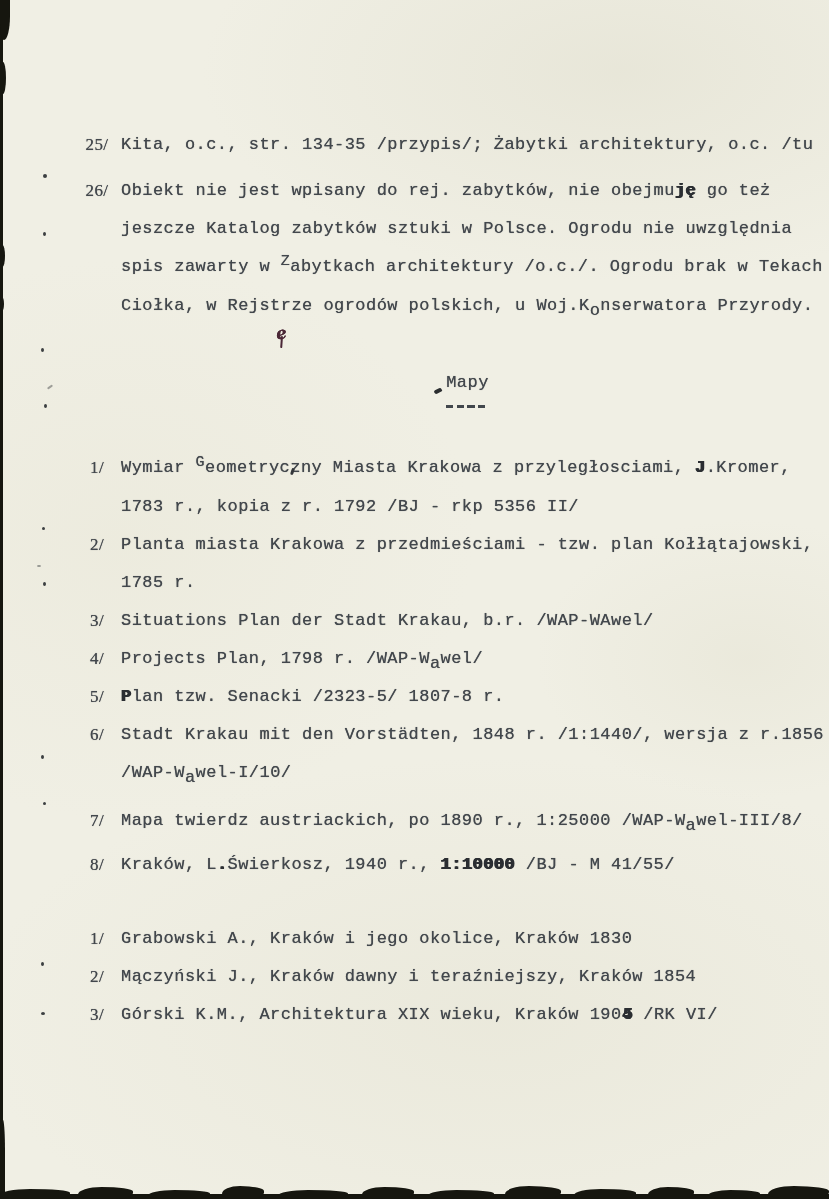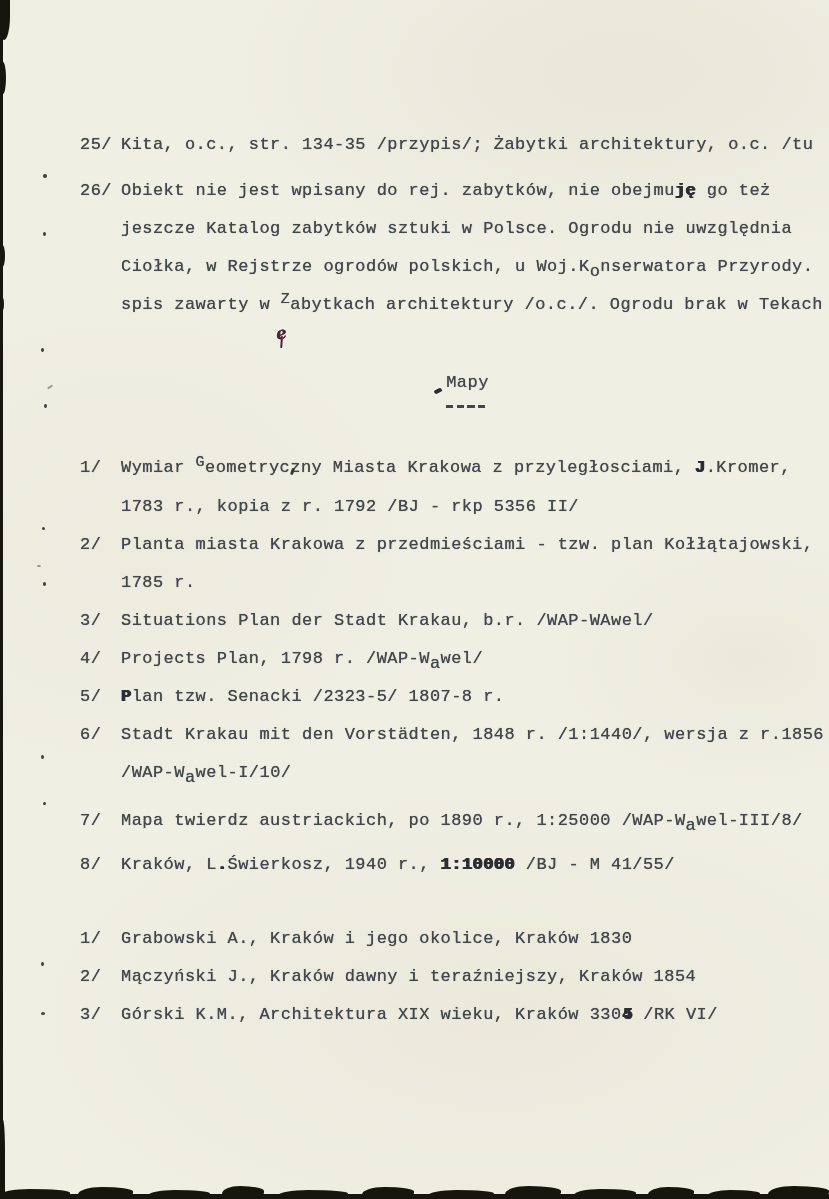--- a/index.html
+++ b/index.html
@@ -13,21 +13,21 @@
       radial-gradient(300px 200px at 90% 55%, rgba(224,222,204,0.35), rgba(224,222,204,0) 70%);
     font-family:"Liberation Mono","DejaVu Sans Mono",monospace;
   }
   .typed{
     position:absolute;left:80px;top:126px;width:748px;
     font-size:17px;line-height:38px;letter-spacing:0.45px;
     color:#42474c;
     text-shadow:0 0 0.7px rgba(62,66,70,0.85);
   }
   .line{position:relative;padding-left:41px;white-space:nowrap;}
-  .num{position:absolute;left:0;top:0;width:34px;text-align:left;display:inline-block;}
+  .num{position:absolute;left:0;top:0;width:34px;text-align:center;display:inline-block;font-family:Liberation Serif, serif;}
   .heading{margin-left:27px;}
   .hword{
     display:inline-block;padding-bottom:6px;
     background:repeating-linear-gradient(90deg,#42474c 0 7.4px,rgba(0,0,0,0) 7.4px 10.65px) left bottom/100% 3px no-repeat;
   }
   .ov{font-weight:bold;color:#2b2e32;text-shadow:0.8px 0 0 #2b2e32,-0.5px 0 0 #2b2e32;}
   .sup{position:relative;top:-6px;font-size:15px;}
   .sub{position:relative;top:5px;}
   .sq{letter-spacing:-9.2px;margin-right:9.0px;font-weight:bold;color:#2b2e32;text-shadow:0.6px 0 0 #2b2e32;}
   .hand{
@@ -48,22 +48,22 @@
 <body>
 
 <div class="typed">
     <div>
       <div>
         <div class="line"><span class="num">25/</span><span>Kita, o.c., str. 134-35 /przypis/; Żabytki architektury, o.c. /tu</span></div>
       </div>
       <div style="margin-top: 8px;">
         <div class="line"><span class="num">26/</span><span>Obiekt nie jest wpisany do rej. zabytków, nie obejmu</span><span class="ov">ję</span><span> go też</span></div>
         <div class="line"><span>jeszcze Katalog zabytków sztuki w Polsce. Ogrodu nie uwzględnia</span></div>
+        <div class="line"><span>spis zawarty w </span><span class="sup">Z</span><span>abytkach architektury /o.c./. Ogrodu brak w Tekach</span></div>
         <div class="line"><span>Ciołka, w Rejstrze ogrodów polskich, u Woj.K</span><span class="sub">o</span><span>nserwatora Przyrody.</span></div>
-        <div class="line"><span>spis zawarty w </span><span class="sup">Z</span><span>abytkach architektury /o.c./. Ogrodu brak w Tekach</span></div>
       </div>
     </div>
     <div>
       <div class="line heading" style="padding-left: 0px; margin-top: 39px; text-align: center;"><span class="hword">Mapy</span></div>
       <div style="margin-top: 41px;">
         <div class="line"><span class="num">1/</span><span>Wymiar </span><span class="sup">G</span><span>eometryczny Miasta Krakowa z przyległosciami, </span><span class="ov">J</span><span>.Kromer,</span></div>
         <div class="line"><span>1783 r., kopia z r. 1792 /BJ - rkp 5356 II/</span></div>
       </div>
       <div>
         <div class="line"><span class="num">2/</span><span>Planta miasta Krakowa z przedmieściami - tzw. plan Kołłątajowski,</span></div>
@@ -90,21 +90,21 @@
       </div>
     </div>
     <div>
       <div style="margin-top: 36px;">
         <div class="line"><span class="num">1/</span><span>Grabowski A., Kraków i jego okolice, Kraków 1830</span></div>
       </div>
       <div>
         <div class="line"><span class="num">2/</span><span>Mączyński J., Kraków dawny i teraźniejszy, Kraków 1854</span></div>
       </div>
       <div>
-        <div class="line"><span class="num">3/</span><span>Górski K.M., Architektura XIX wieku, Kraków 330</span><span class="sq">45</span><span> /RK VI/</span></div>
+        <div class="line"><span class="num">3/</span><span>Górski K.M., Architektura XIX wieku, Kraków 190</span><span class="sq">45</span><span> /RK VI/</span></div>
       </div>
     </div>
   </div>
 
 <span class="hand">e</span>
 
 <div>
   <div class="speck" style="left:43px;top:174px;width:4px;height:4px;"></div>
   <div class="speck" style="left:43px;top:232px;width:3px;height:4px;"></div>
   <div class="speck" style="left:41px;top:348px;width:3px;height:4px;"></div>

